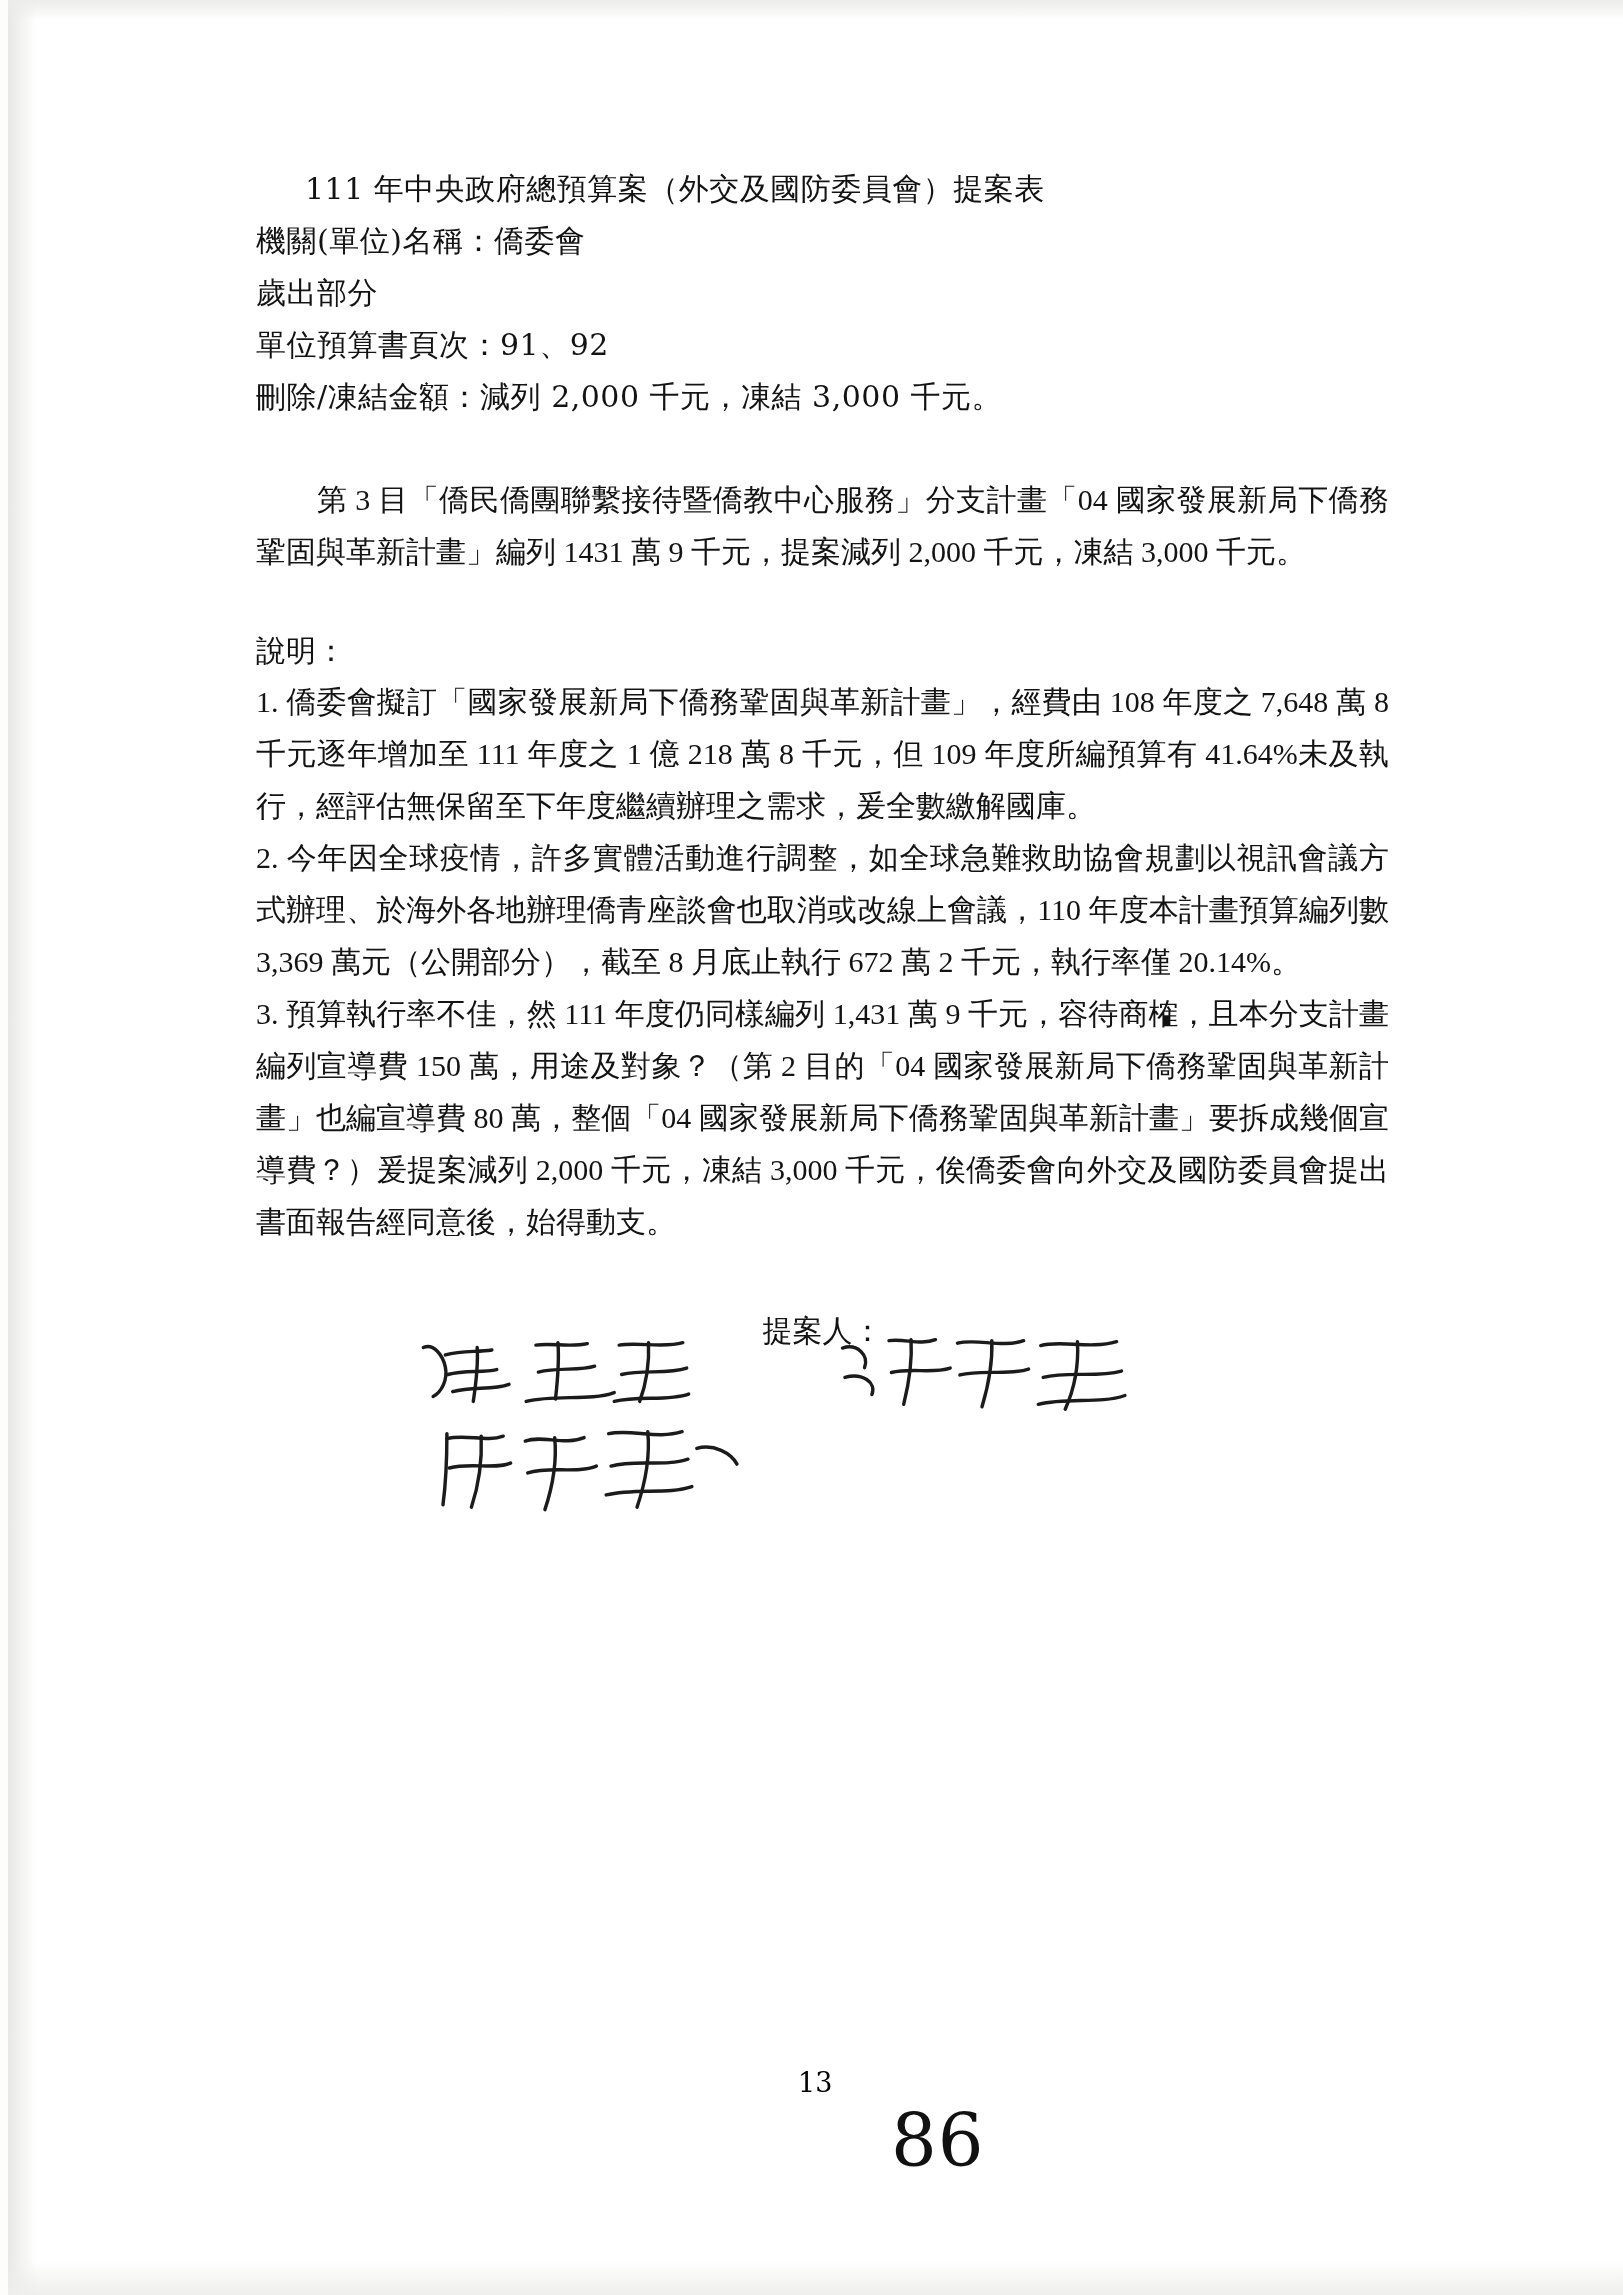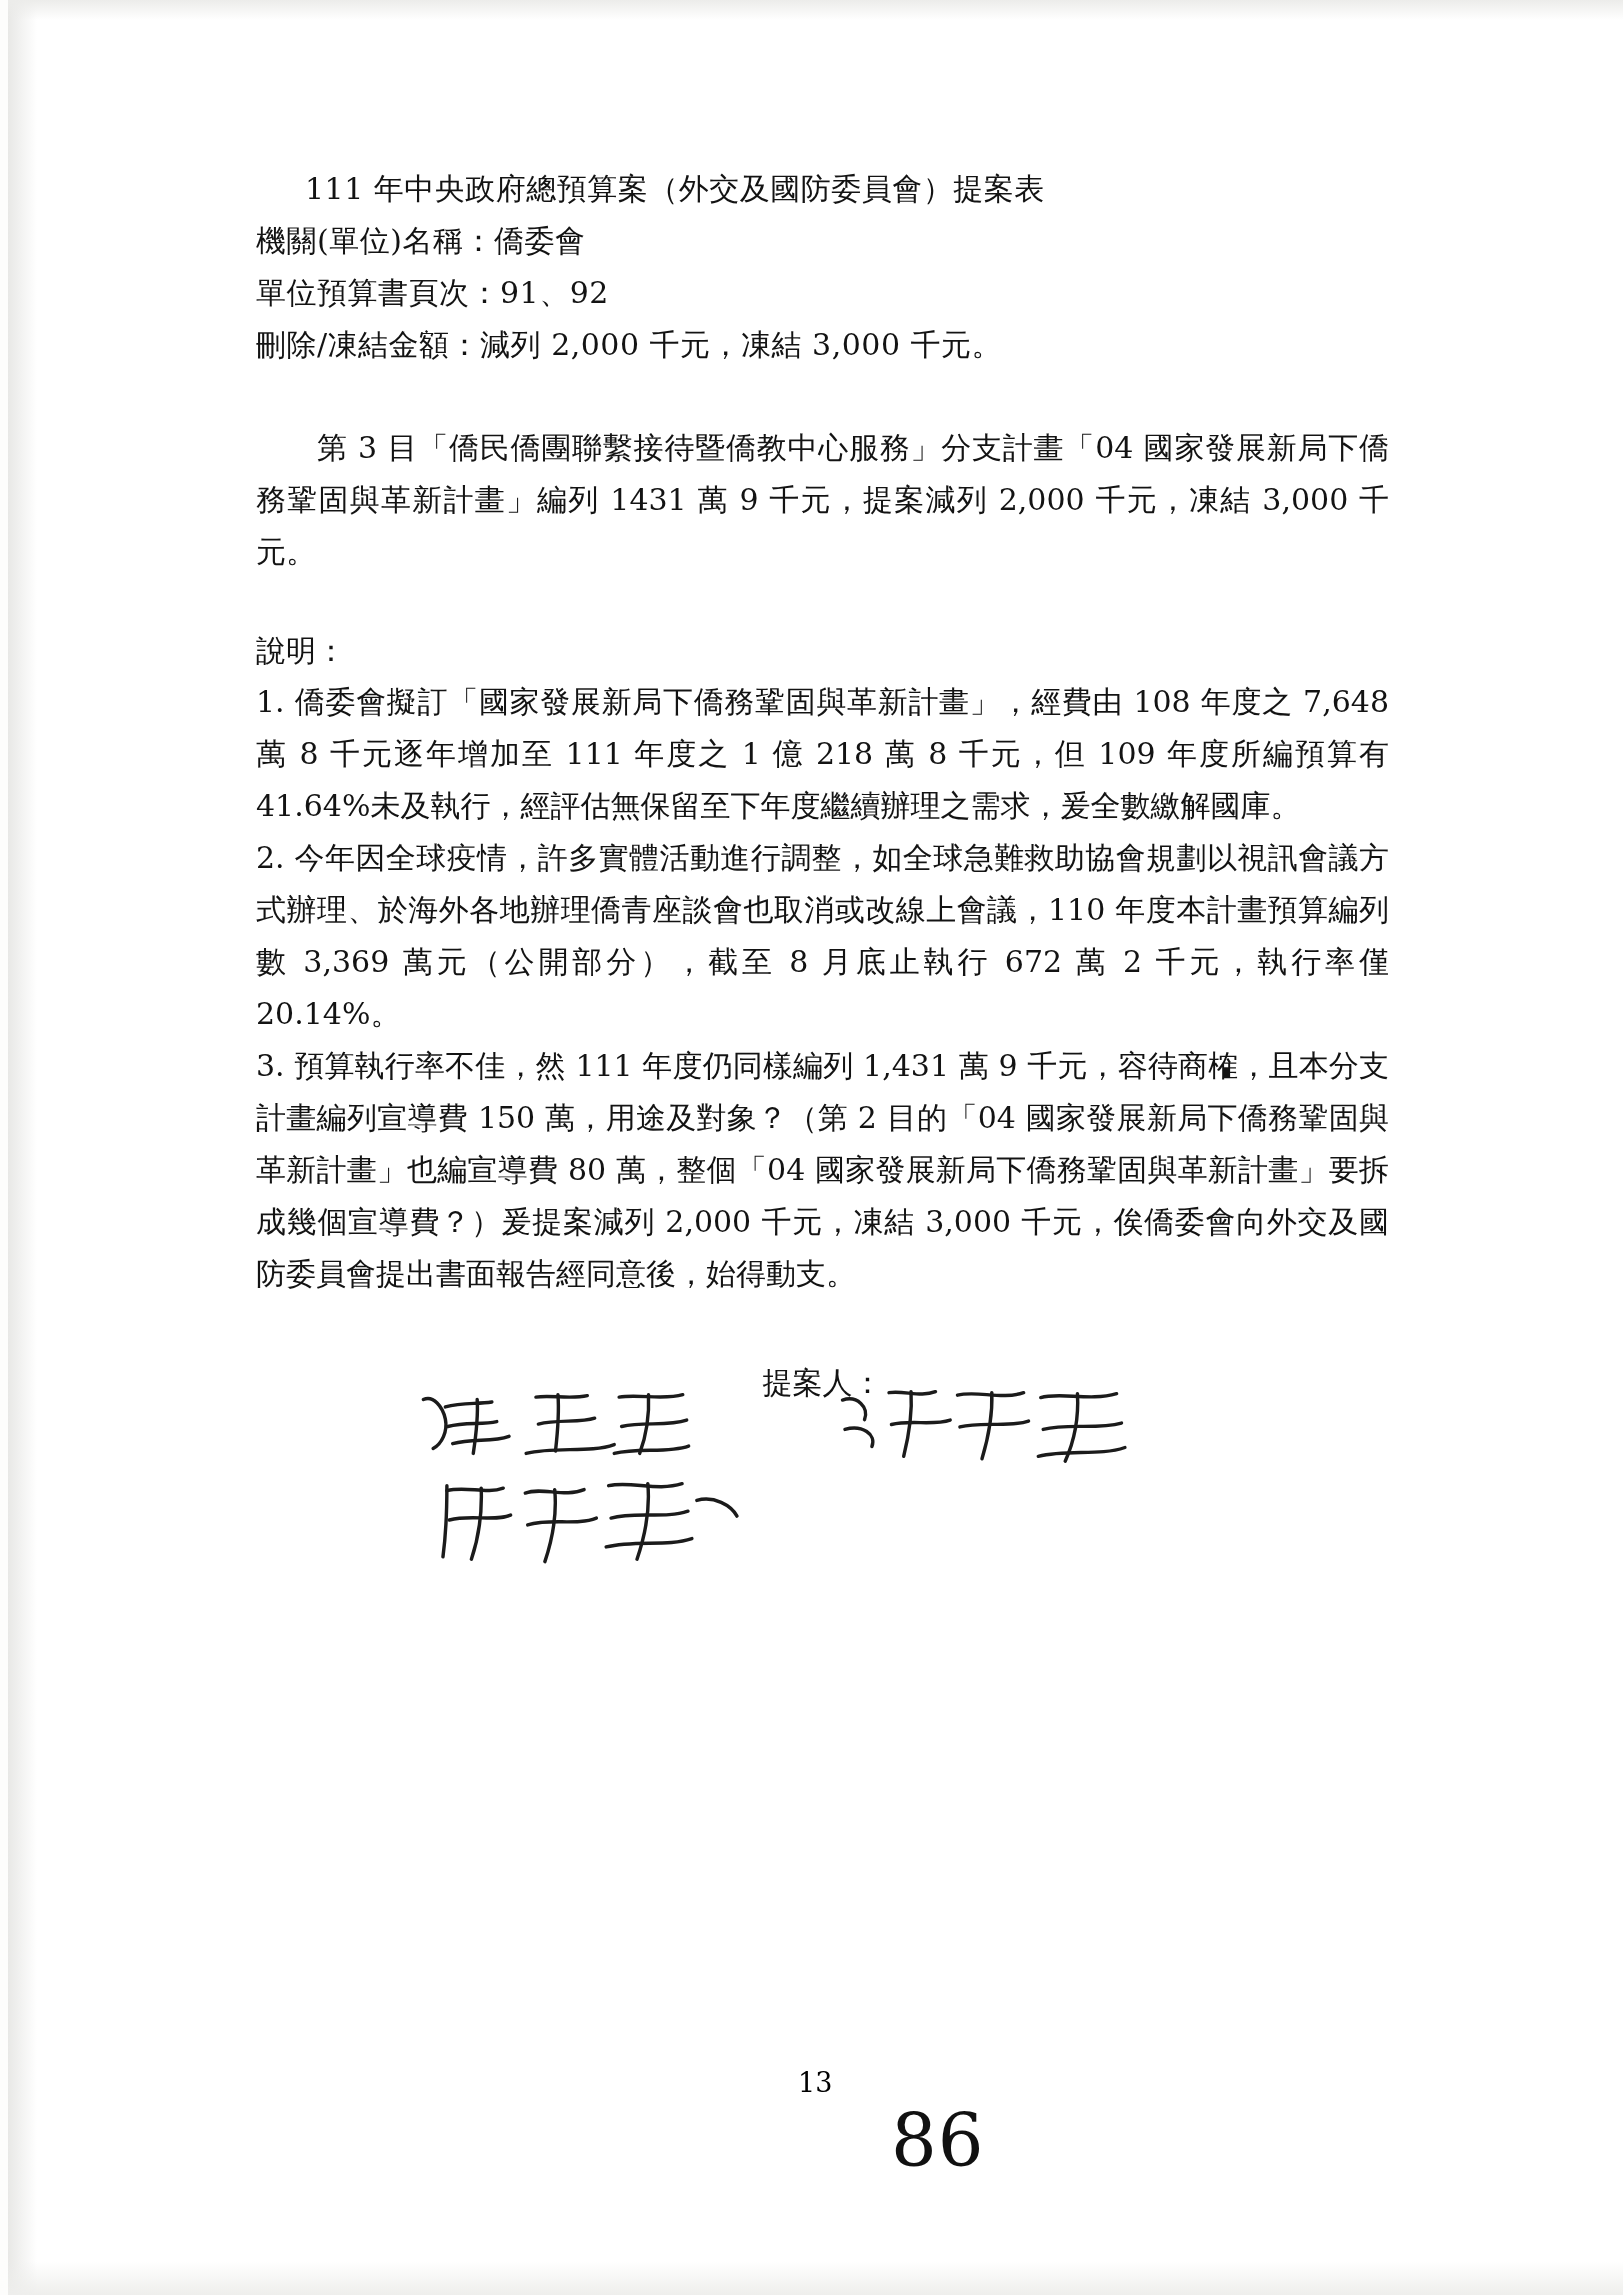--- a/index.html
+++ b/index.html
@@ -72,20 +72,21 @@
   .section-label {
     font-size: 30px;
     line-height: 51px;
   }
   .para {
     font-size: 30px;
     line-height: 52px;
     text-align: justify;
     text-justify: inter-character;
     white-space: pre-wrap;
+    font-family: Liberation Serif, serif;
   }
   .para.indent {
     text-indent: 61px;
   }
   .para.hang {
     padding-left: 0;
   }
 
   .proposer-row {
     margin-top: 58px;
@@ -131,20 +132,21 @@
   <div class="sheet">
     <div class="scan-edge-left"></div>
     <div class="scan-edge-top"></div>
     <div class="scan-edge-bottom"></div>
 
     <div class="content">
 
       <div class="doc-line title-line">111 年中央政府總預算案（外交及國防委員會）提案表</div>
 
       <div class="doc-line">機關(單位)名稱：僑委會</div>
+      <div class="doc-line">歲出部分</div>
       <div class="doc-line">單位預算書頁次：91、92</div>
       <div class="doc-line">刪除/凍結金額：減列 2,000 千元，凍結 3,000 千元。</div>
 
       <div class="blank-gap-lg"></div>
 
       <div class="para indent">第 3 目「僑民僑團聯繫接待暨僑教中心服務」分支計畫「04 國家發展新局下僑務鞏固與革新計畫」編列 1431 萬 9 千元，提案減列 2,000 千元，凍結 3,000 千元。</div>
 
       <div class="blank-gap-md"></div>
 
       <div class="section-label">說明：</div>

